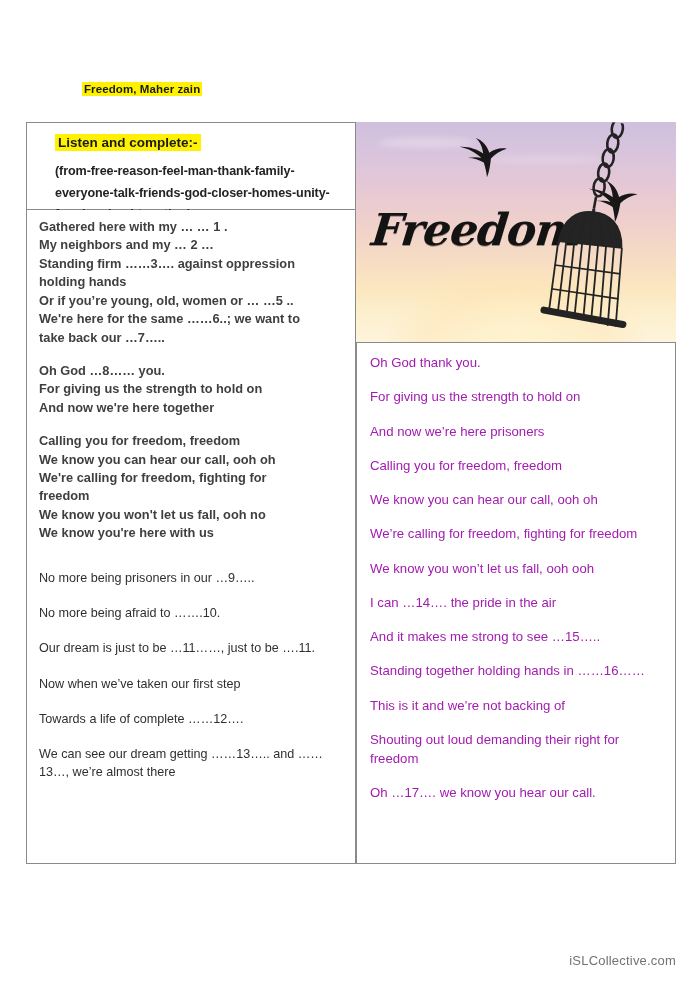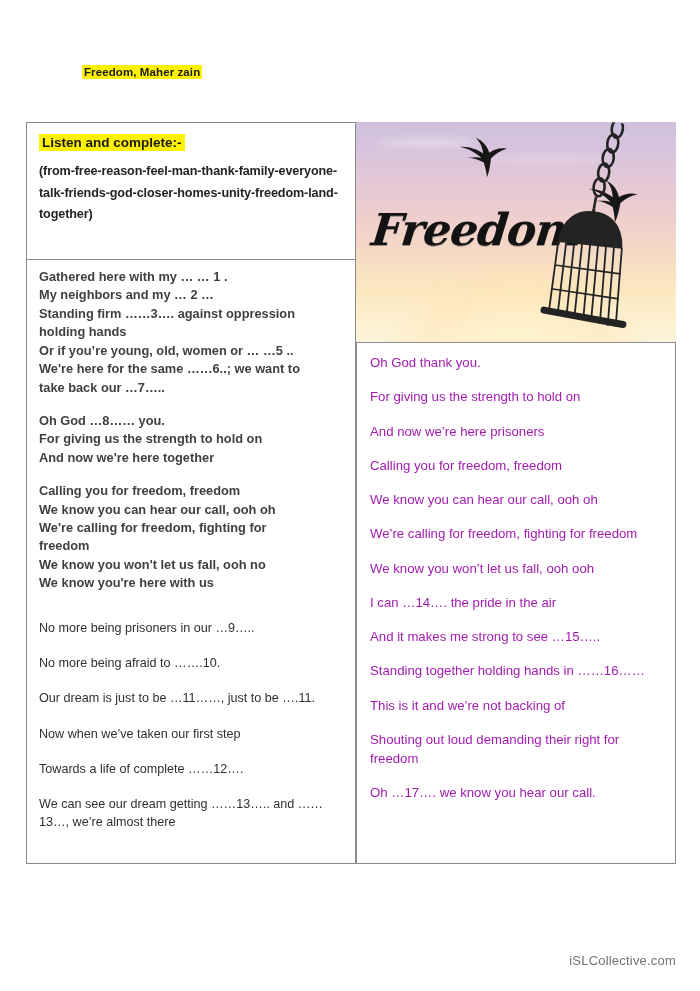--- a/index.html
+++ b/index.html
@@ -12,21 +12,21 @@
     height: 991px;
     position: relative;
     font-family: "Liberation Sans", sans-serif;
     overflow: hidden;
   }
 
   
   #song-title-line {
     position: absolute;
     left: 82px;
-    top: 66px;
+    top: 83px;
     font-size: 11.5px;
     font-weight: 600;
     color: #1a1a1a;
     letter-spacing: .1px;
   }
   #song-title-line .hl {
     background: #fff200;
     padding: 1px 2px 1px 2px;
   }
 
@@ -50,22 +50,22 @@
   .col-right { width: 320px; }
 
   .cell {
     box-sizing: border-box;
     border: 1px solid #8a8a8a;
     background: #fff;
   }
 
   
   #instructions-cell {
-    height: 138px;
-    padding: 10px 12px 8px 12px;
+    height: 88px;
+    padding: 10px 12px 8px 28px;
   }
   #instruction-heading {
     font-size: 13.5px;
     font-weight: bold;
     color: #1a1a1a;
     margin-bottom: 11px;
     display: inline-block;
   }
   #instruction-heading .hl {
     background: #fff200;

